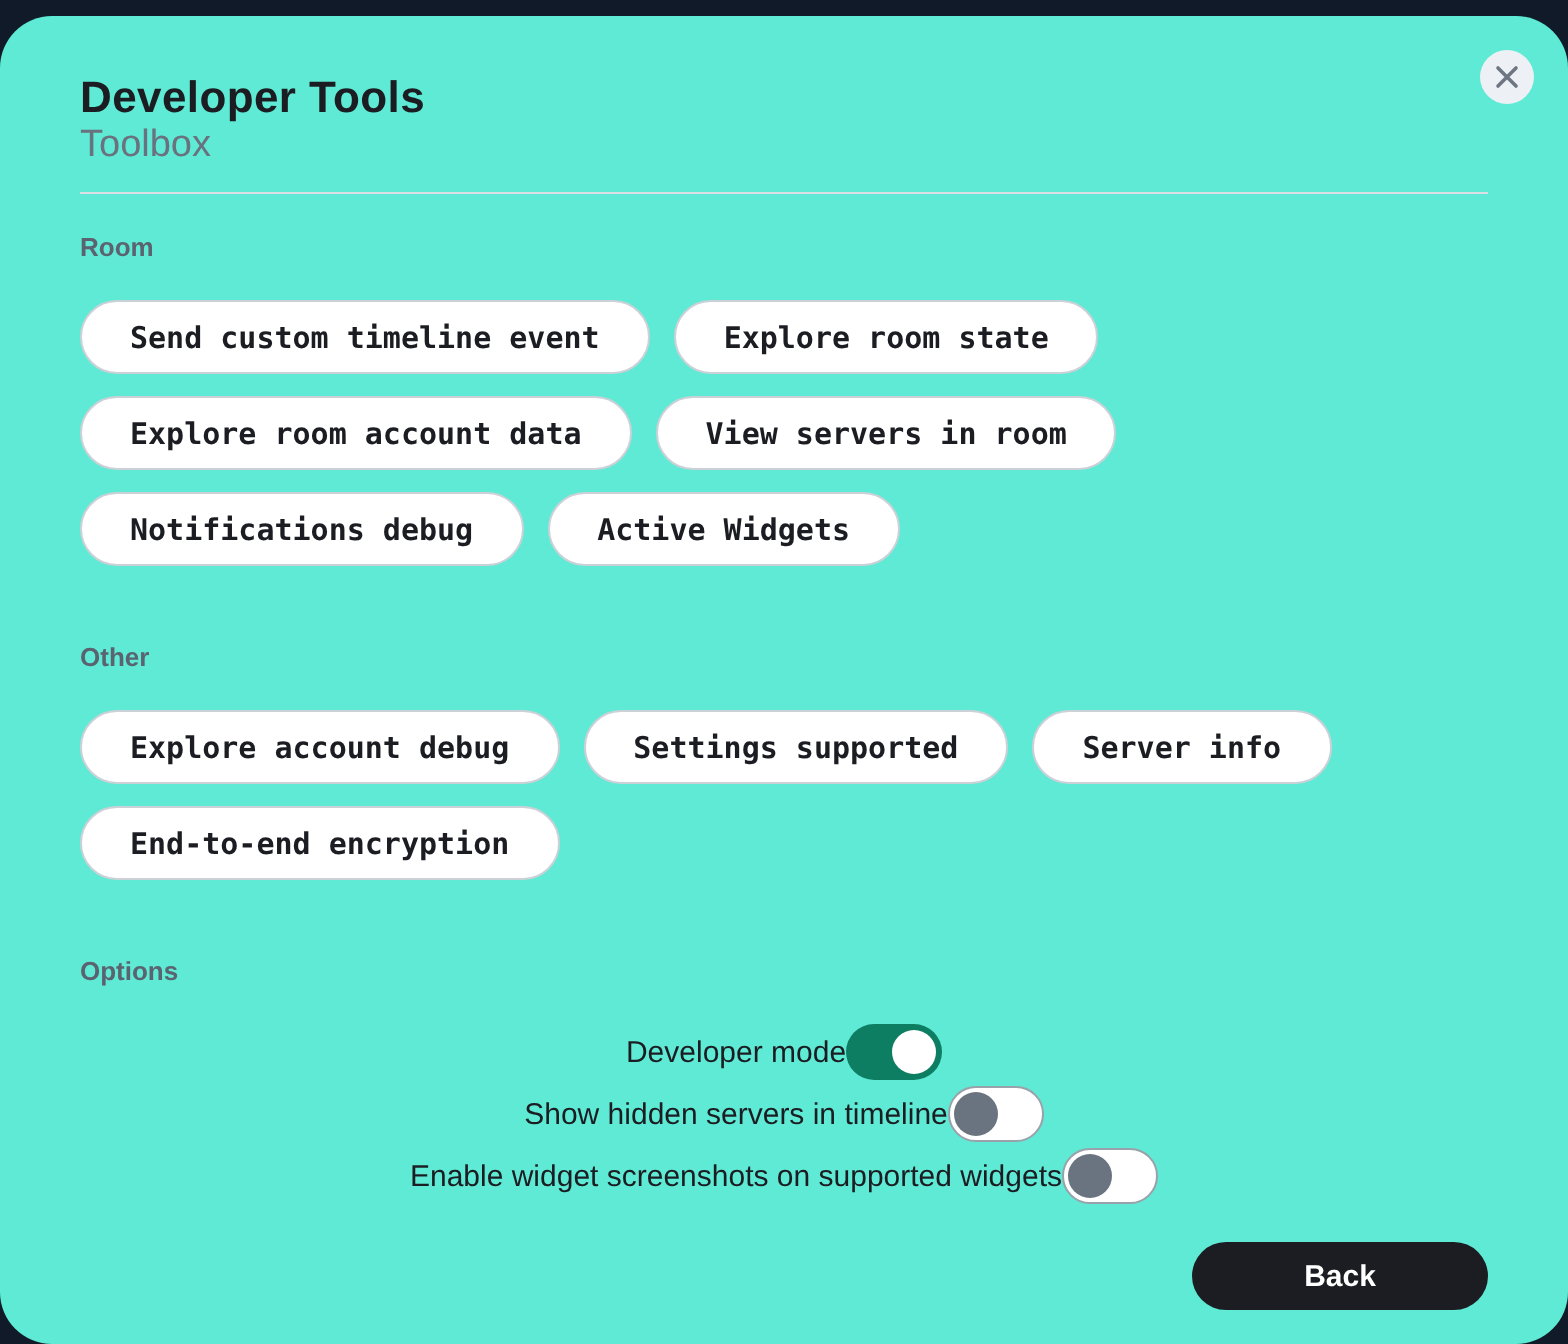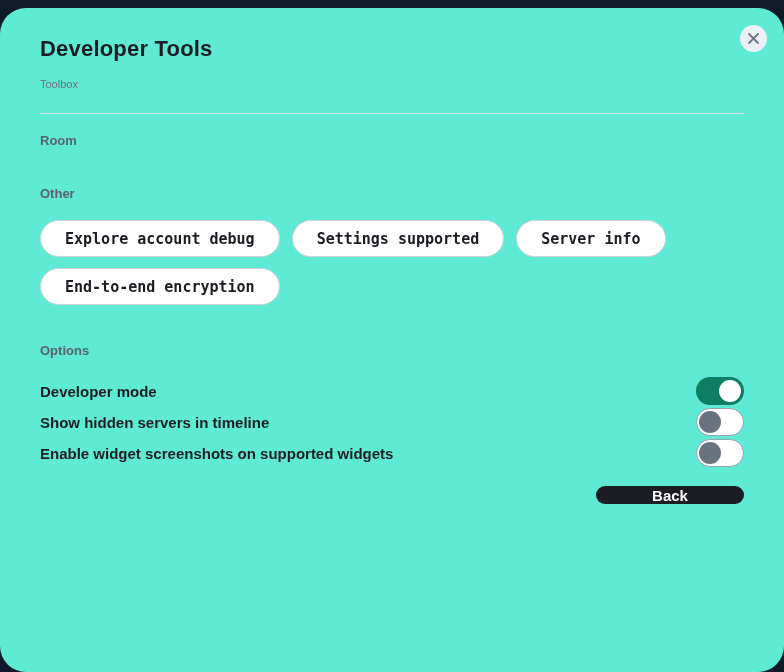--- a/index.html
+++ b/index.html
@@ -42,24 +42,23 @@
     cursor:pointer;
   }
   .close-btn svg{display:block;}
   .dialog-title{
     font-size:22px;
     font-weight:700;
     color:var(--text-primary);
     letter-spacing:.2px;
   }
   .toolbox-label{
-    margin-top:16px;
-    padding-bottom:23px;
+    padding-bottom:12px;
     border-bottom:1px solid var(--divider);
-    font-size:11px;
+    font-size:19px;
     color:var(--text-secondary);
   }
   .section-heading{
     font-size:13px;
     font-weight:700;
     color:var(--heading-gray);
     margin:19px 0 19px 0;
   }
   .section-heading.spaced{margin-top:38px;}
   .btn-group{
@@ -79,24 +78,23 @@
     font-weight:700;
     font-size:15px;
     color:var(--text-primary);
     cursor:pointer;
     white-space:nowrap;
   }
   .options-list{margin-top:0;}
   .option-row{
     display:flex;
     align-items:center;
-    justify-content:space-between;
+    justify-content:center;
     height:28px;
     margin-bottom:3px;
-    font-weight:bold;
   }
   .option-label{
     font-size:15px;
     color:var(--text-primary);
   }
   .toggle{
     position:relative;
     width:48px;height:28px;
     border-radius:15px;
     flex:0 0 auto;
@@ -123,21 +121,21 @@
     left:2px;top:2px;
     background:var(--knob-gray);
   }
   .footer{
     display:flex;
     justify-content:flex-end;
     margin-top:19px;
   }
   .back-btn{
     min-width:148px;
-    height:18px;
+    height:34px;
     border:none;
     border-radius:20px;
     background:var(--button-dark);
     color:#ffffff;
     font-family:"Liberation Sans","DejaVu Sans",sans-serif;
     font-weight:700;
     font-size:15px;
     cursor:pointer;
   }
 </style>
@@ -151,20 +149,28 @@
       <svg width="13" height="13" viewBox="0 0 13 13">
         <path d="M2 2 L11 11 M11 2 L2 11" stroke="#6e7683" stroke-width="1.8" stroke-linecap="round" fill="none"></path>
       </svg>
     </span>
   </button>
 
   <h1 class="dialog-title">Developer Tools</h1>
   <div class="toolbox-label">Toolbox</div>
 
   <h2 class="section-heading">Room</h2>
+  <div class="btn-group">
+    <button class="devtools-btn">Send custom timeline event</button>
+    <button class="devtools-btn">Explore room state</button>
+    <button class="devtools-btn">Explore room account data</button>
+    <button class="devtools-btn">View servers in room</button>
+    <button class="devtools-btn">Notifications debug</button>
+    <button class="devtools-btn">Active Widgets</button>
+  </div>
 
   <h2 class="section-heading spaced">Other</h2>
   <div class="btn-group">
     <button class="devtools-btn">Explore account debug</button>
     <button class="devtools-btn">Settings supported</button>
     <button class="devtools-btn">Server info</button>
     <button class="devtools-btn">End-to-end encryption</button>
   </div>
 
   <h2 class="section-heading spaced">Options</h2>

